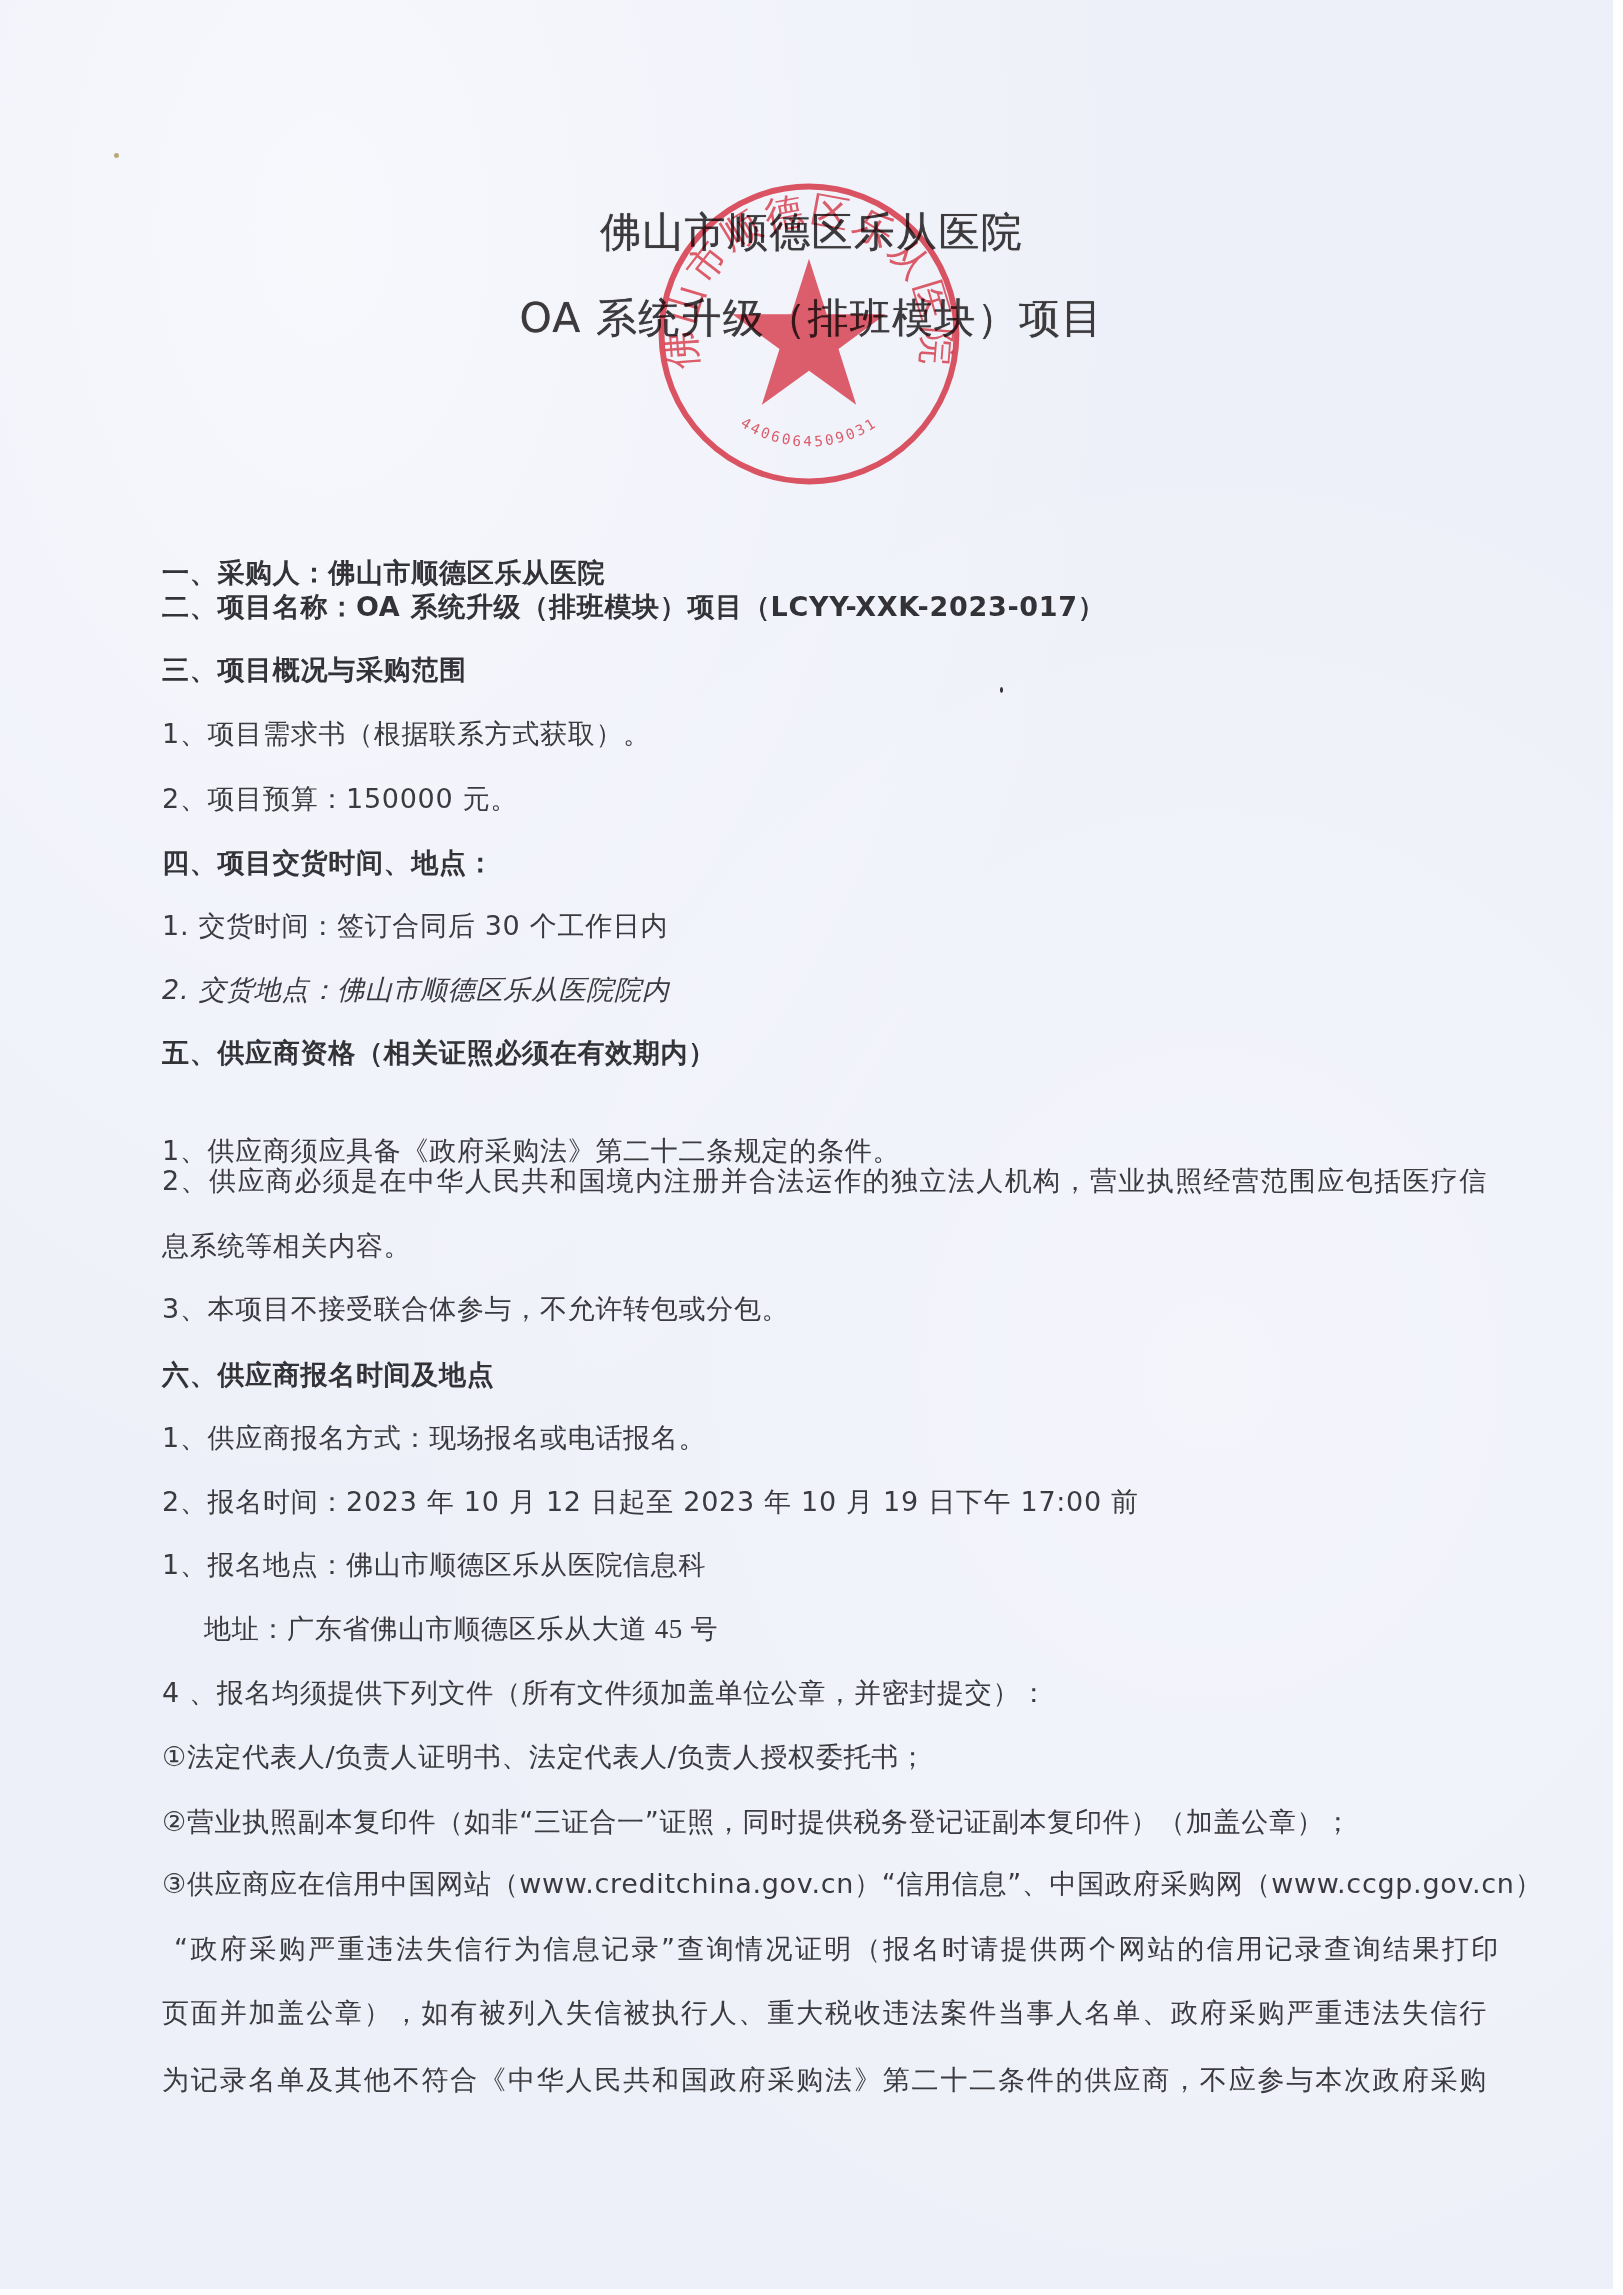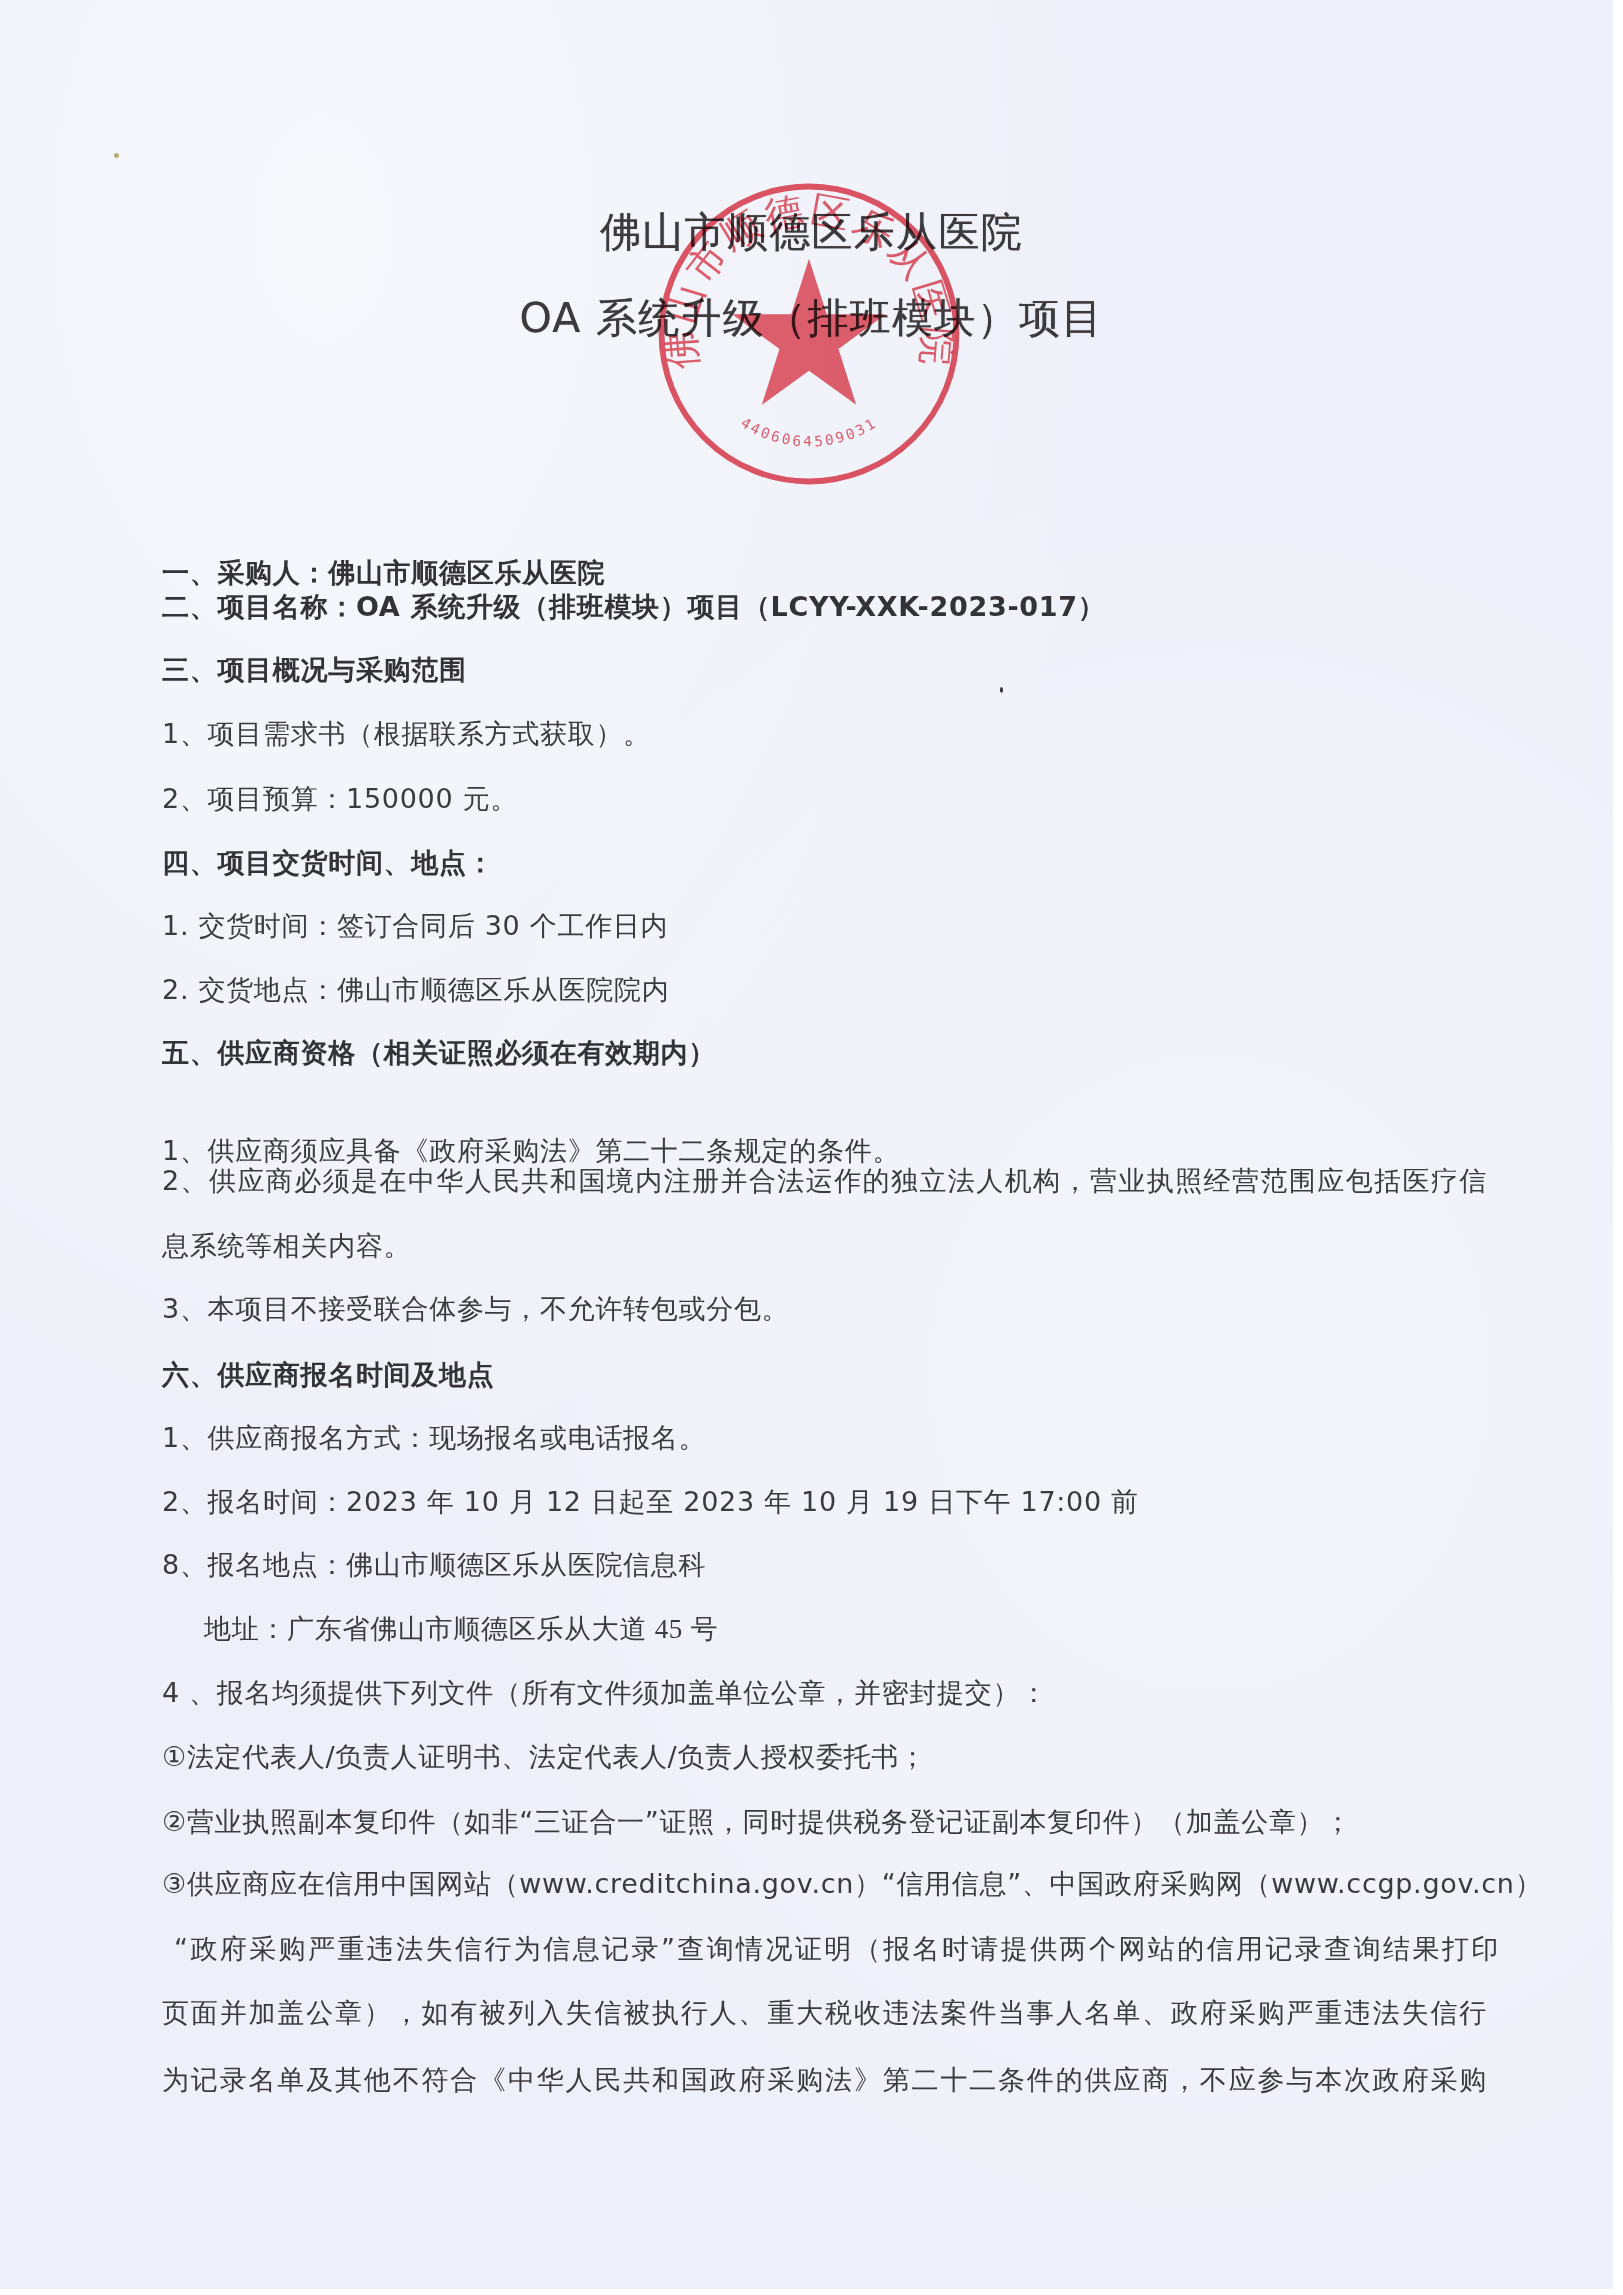--- a/index.html
+++ b/index.html
@@ -69,30 +69,30 @@
   <div class="title" style="top:295px;">OA 系统升级（排班模块）项目</div>
 
   <div id="lines">
     <div class="line heading" style="top:528px;margin-top:28px;">一、采购人：佛山市顺德区乐从医院</div>
     <div class="line heading" style="top:590px;">二、项目名称：OA 系统升级（排班模块）项目（LCYY-XXK-2023-017）</div>
     <div class="line heading" style="top:653px;">三、项目概况与采购范围</div>
     <div class="line" style="top:717px;">1、项目需求书（根据联系方式获取）。</div>
     <div class="line" style="top:782px;">2、项目预算：150000 元。</div>
     <div class="line heading" style="top:846px;">四、项目交货时间、地点：</div>
     <div class="line" style="top:909px;">1. 交货时间：签订合同后 30 个工作日内</div>
-    <div class="line" style="top:973px;">2. 交货地点：佛山市顺德区乐从医院院内</div>
+    <div class="line" style="top:973px;font-style:italic;">2. 交货地点：佛山市顺德区乐从医院院内</div>
     <div class="line heading" style="top:1036px;">五、供应商资格（相关证照必须在有效期内）</div>
     <div class="line" style="top:1134px;">1、供应商须应具备《政府采购法》第二十二条规定的条件。</div>
     <div class="line justify" style="top:1164px;">2、供应商必须是在中华人民共和国境内注册并合法运作的独立法人机构，营业执照经营范围应包括医疗信</div>
     <div class="line" style="top:1229px;">息系统等相关内容。</div>
     <div class="line" style="top:1292px;">3、本项目不接受联合体参与，不允许转包或分包。</div>
     <div class="line heading" style="top:1358px;">六、供应商报名时间及地点</div>
     <div class="line" style="top:1421px;">1、供应商报名方式：现场报名或电话报名。</div>
     <div class="line" style="top:1485px;">2、报名时间：2023 年 10 月 12 日起至 2023 年 10 月 19 日下午 17:00 前</div>
-    <div class="line" style="top:1548px;">8、报名地点：佛山市顺德区乐从医院信息科</div>
+    <div class="line" style="top:1548px;">1、报名地点：佛山市顺德区乐从医院信息科</div>
     <div class="line indent" style="top:1613px;">地址：广东省佛山市顺德区乐从大道 45 号</div>
     <div class="line" style="top:1676px;">4 、报名均须提供下列文件（所有文件须加盖单位公章，并密封提交）：</div>
     <div class="line" style="top:1740px;">①法定代表人/负责人证明书、法定代表人/负责人授权委托书；</div>
     <div class="line" style="top:1805px;">②营业执照副本复印件（如非“三证合一”证照，同时提供税务登记证副本复印件）（加盖公章）；</div>
     <div class="line justify" style="top:1867px;">③供应商应在信用中国网站（www.creditchina.gov.cn）“信用信息”、中国政府采购网（www.ccgp.gov.cn）</div>
     <div class="line justify" style="top:1932px;margin-left:12px;">“政府采购严重违法失信行为信息记录”查询情况证明（报名时请提供两个网站的信用记录查询结果打印</div>
     <div class="line justify" style="top:1996px;">页面并加盖公章），如有被列入失信被执行人、重大税收违法案件当事人名单、政府采购严重违法失信行</div>
     <div class="line justify" style="top:2063px;">为记录名单及其他不符合《中华人民共和国政府采购法》第二十二条件的供应商，不应参与本次政府采购</div>
   </div>
 </div>

